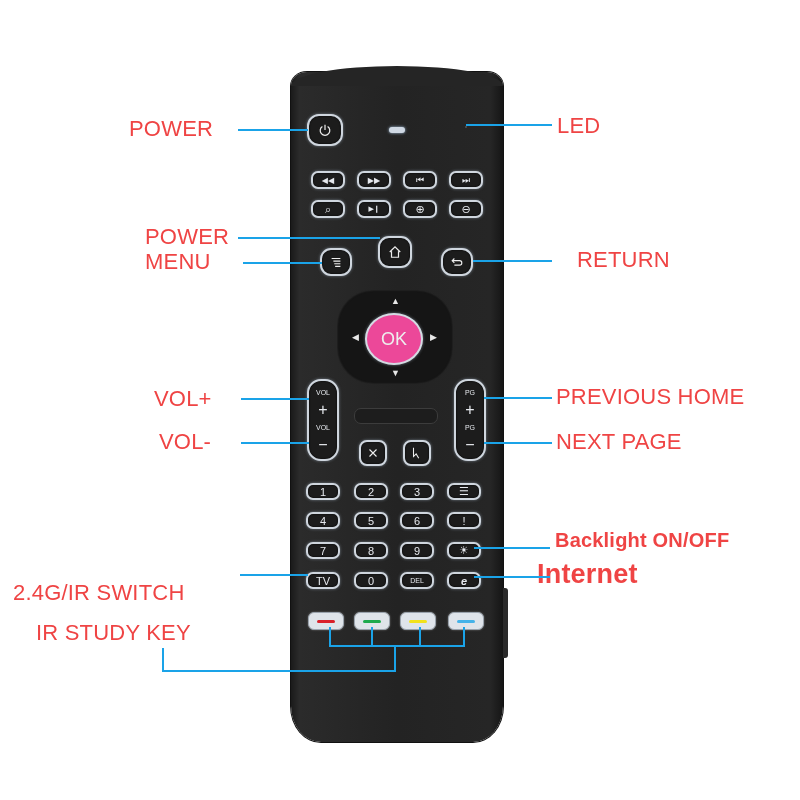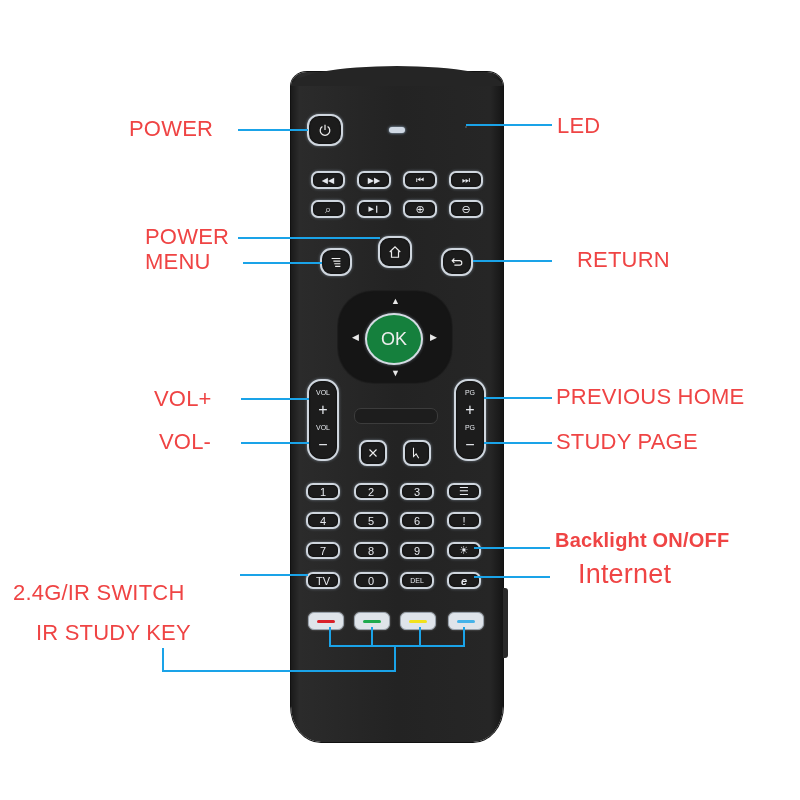--- a/index.html
+++ b/index.html
@@ -9,21 +9,21 @@
     border-radius:16px 16px 30px 30px / 14px 14px 36px 36px;box-shadow:0 0 0 1px #111;}
   .remote::before{content:"";position:absolute;left:0;right:0;top:-6px;height:20px;background:#252525;border-radius:50% 50% 0 0/100% 100% 0 0;}
   .side-tab{position:absolute;left:503px;top:588px;width:5px;height:70px;background:#2a2a2a;border-radius:0 3px 3px 0;}
   .key{position:absolute;box-sizing:border-box;border:2px solid #cfd6de;background:#1c1c1c;border-radius:7px;color:#e6e9ee;display:flex;align-items:center;justify-content:center;font-size:11px;box-shadow:0 0 3px rgba(190,210,230,.5),inset 0 0 2px #000;}
   .key svg{width:14px;height:14px;}
   .round{border-radius:50%;}
   .pill{border-radius:14px;flex-direction:column;justify-content:space-around;padding:4px 0;}
   .pill .sm{font-size:7px;line-height:7px;}
   .pill .big{font-size:16px;line-height:12px;}
   .dpad{position:absolute;left:337px;top:290px;width:116px;height:94px;background:#151515;border-radius:36px;box-shadow:inset 0 0 2px #3a3a3a;}
-  .ok{position:absolute;left:365px;top:313px;width:58px;height:52px;border-radius:50%;box-sizing:border-box;border:2px solid #d4dbe3;background:#15803d;color:#eee;font-size:18px;display:flex;align-items:center;justify-content:center;box-shadow:0 0 3px rgba(200,215,235,.5);}
+  .ok{position:absolute;left:365px;top:313px;width:58px;height:52px;border-radius:50%;box-sizing:border-box;border:2px solid #d4dbe3;background:#ec4899;color:#eee;font-size:18px;display:flex;align-items:center;justify-content:center;box-shadow:0 0 3px rgba(200,215,235,.5);}
   .arrow{position:absolute;color:#e8e8e8;font-size:9px;line-height:9px;}
   .slot{position:absolute;left:354px;top:408px;width:82px;height:14px;border-radius:7px;border:1px solid #3c3c3c;background:#1d1d1d;}
   .led{position:absolute;left:389px;top:127px;width:16px;height:6px;border-radius:3px;background:#cfd8e3;box-shadow:0 0 3px #a8c4e0;}
   .ledhole{position:absolute;left:465px;top:126px;width:2px;height:2px;background:#555;border-radius:50%;}
   .ckey{position:absolute;box-sizing:border-box;width:36px;height:18px;border-radius:6px;background:#dfe4ea;border:1px solid #9aa3ad;box-shadow:0 0 2px #777;}
   .ckey i{position:absolute;left:8px;right:8px;top:7px;height:3px;border-radius:2px;}
   .label{position:absolute;color:#ef4444;font-size:22px;white-space:nowrap;letter-spacing:.2px;}
   .line{position:absolute;background:#1aa3e8;}
   .hl{height:2px;}
   .vl{width:2px;}
@@ -150,26 +150,26 @@
 <div class="label" style="left:577px;top:247px;">RETURN</div>
 <div class="line hl" style="left:473px;top:260px;width:79px;"></div>
 
 <div class="label" style="left:154px;top:386px;">VOL+</div>
 <div class="line hl" style="left:241px;top:398px;width:68px;"></div>
 <div class="label" style="left:159px;top:429px;">VOL-</div>
 <div class="line hl" style="left:241px;top:442px;width:68px;"></div>
 
 <div class="label" style="left:556px;top:384px;">PREVIOUS HOME</div>
 <div class="line hl" style="left:484px;top:397px;width:68px;"></div>
-<div class="label" style="left:556px;top:429px;">STUDY PAGE</div>
+<div class="label" style="left:556px;top:429px;">NEXT PAGE</div>
 <div class="line hl" style="left:484px;top:442px;width:68px;"></div>
 
 <div class="label" style="left:555px;top:529px;font-weight:bold;font-size:20px;">Backlight ON/OFF</div>
 <div class="line hl" style="left:474px;top:547px;width:76px;"></div>
-<div class="label" style="left:578px;top:559px;font-weight:normal;font-size:27px;">Internet</div>
+<div class="label" style="left:537px;top:559px;font-weight:bold;font-size:27px;">Internet</div>
 <div class="line hl" style="left:474px;top:576px;width:76px;"></div>
 
 <div class="label" style="left:13px;top:580px;">2.4G/IR SWITCH</div>
 <div class="line hl" style="left:240px;top:574px;width:68px;"></div>
 
 <div class="label" style="left:36px;top:620px;">IR STUDY KEY</div>
 <div class="line vl" style="left:162px;top:648px;height:24px;"></div>
 <div class="line hl" style="left:162px;top:670px;width:234px;"></div>
 <div class="line vl" style="left:394px;top:646px;height:26px;"></div>
 <div class="line hl" style="left:329px;top:645px;width:136px;"></div>

